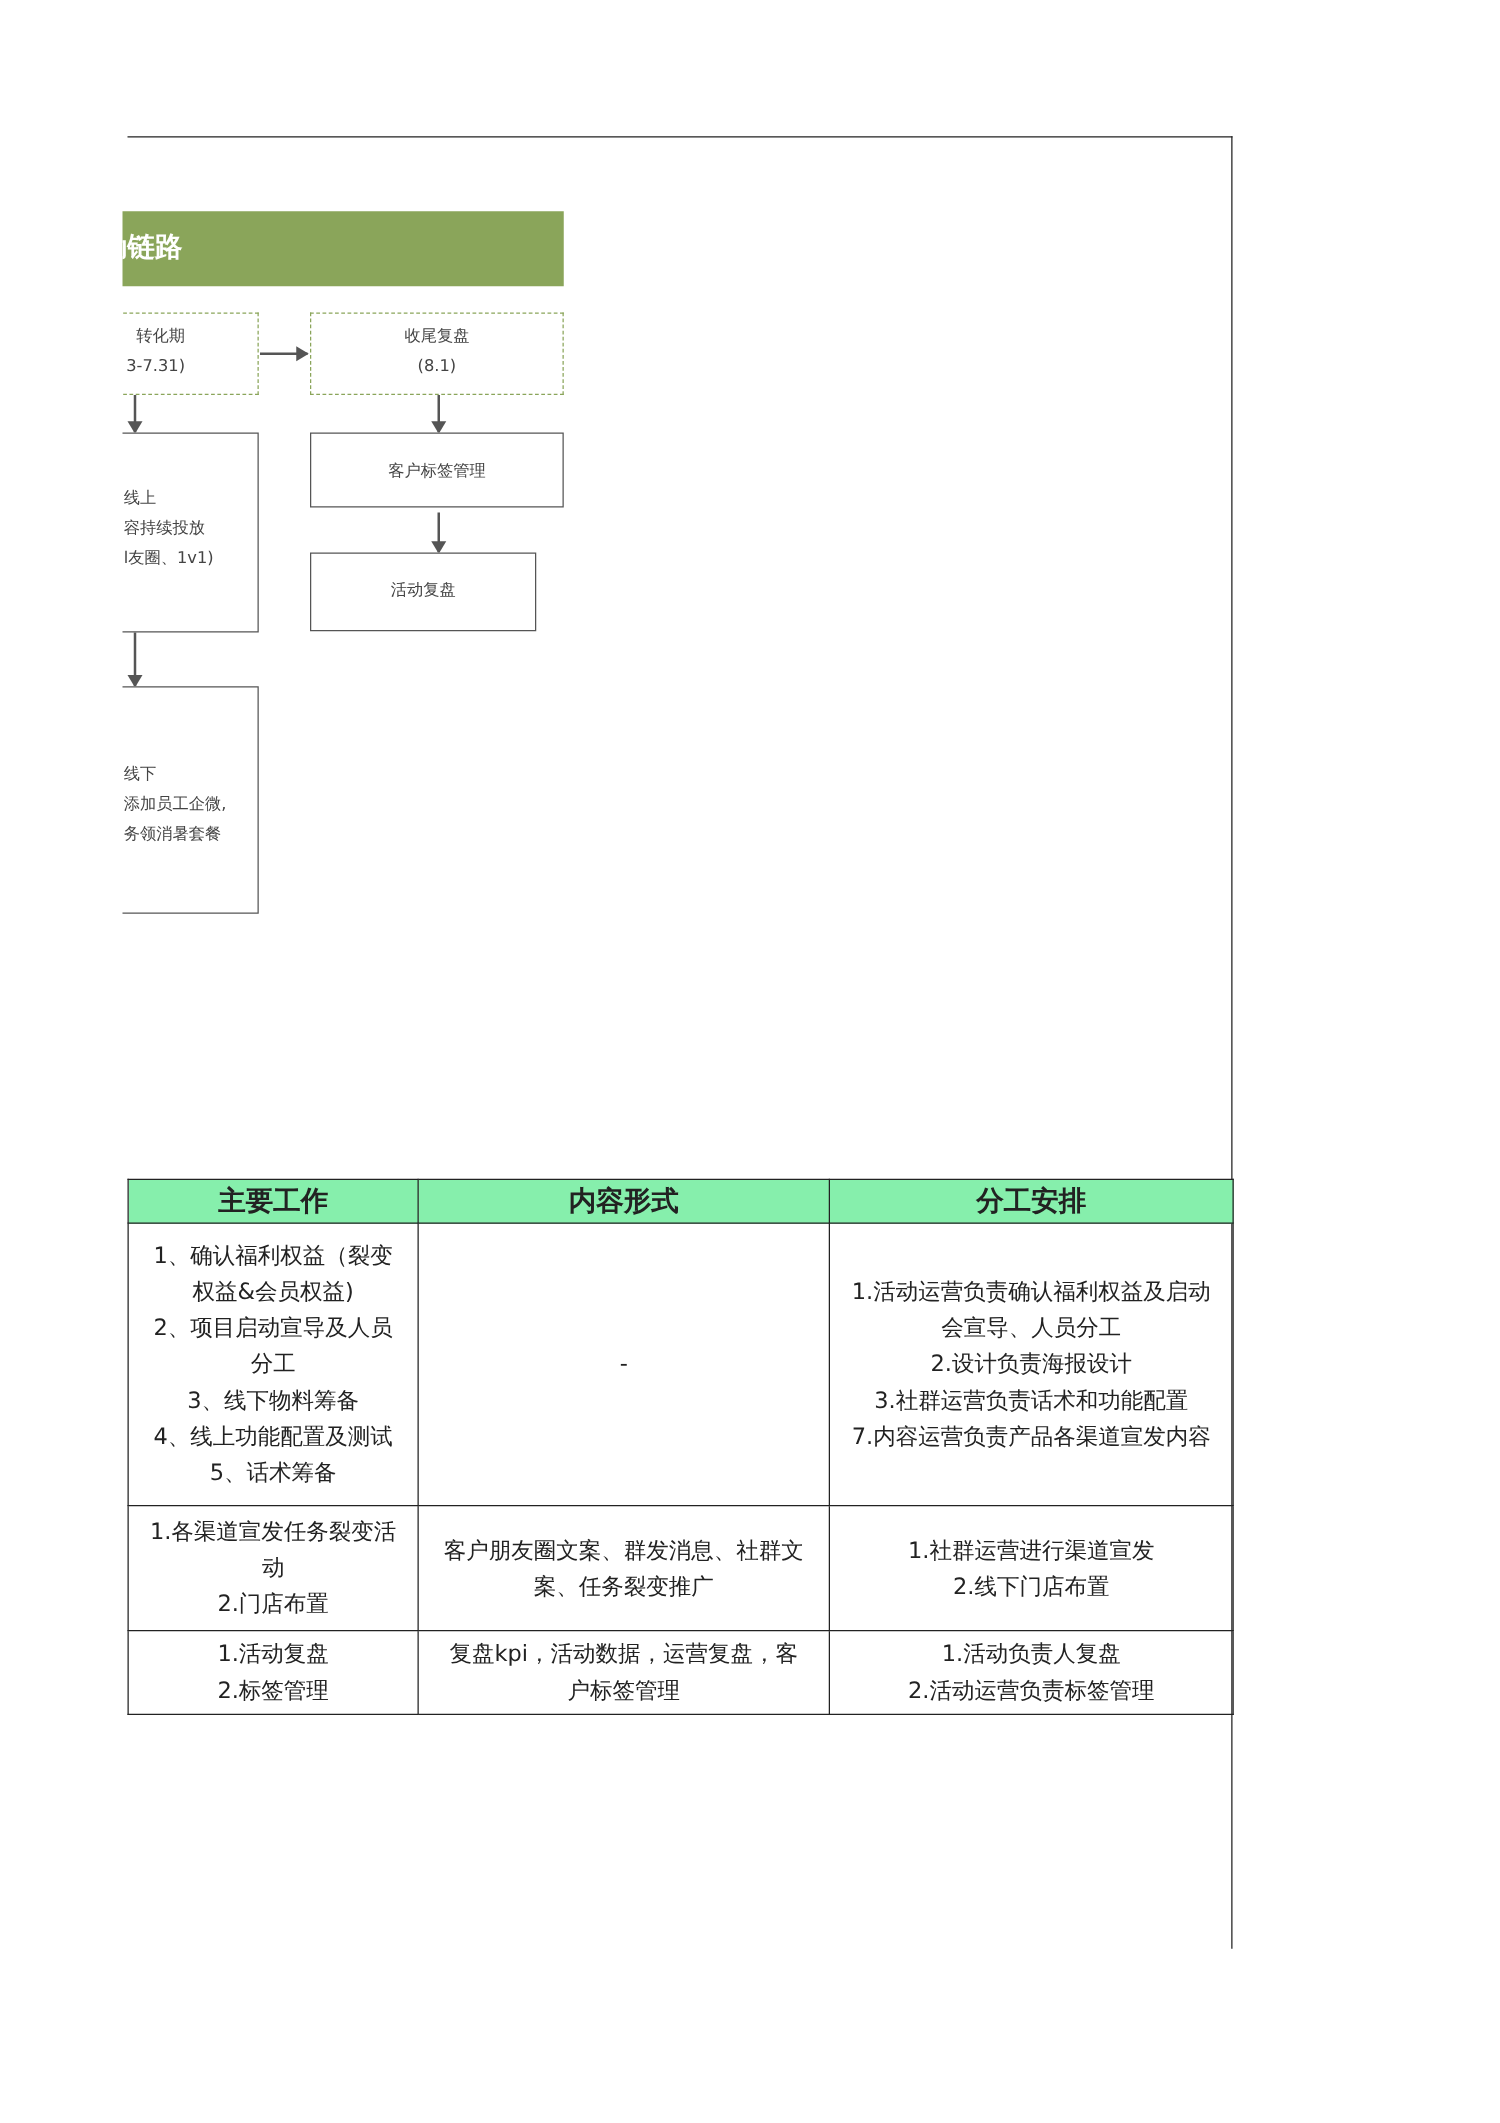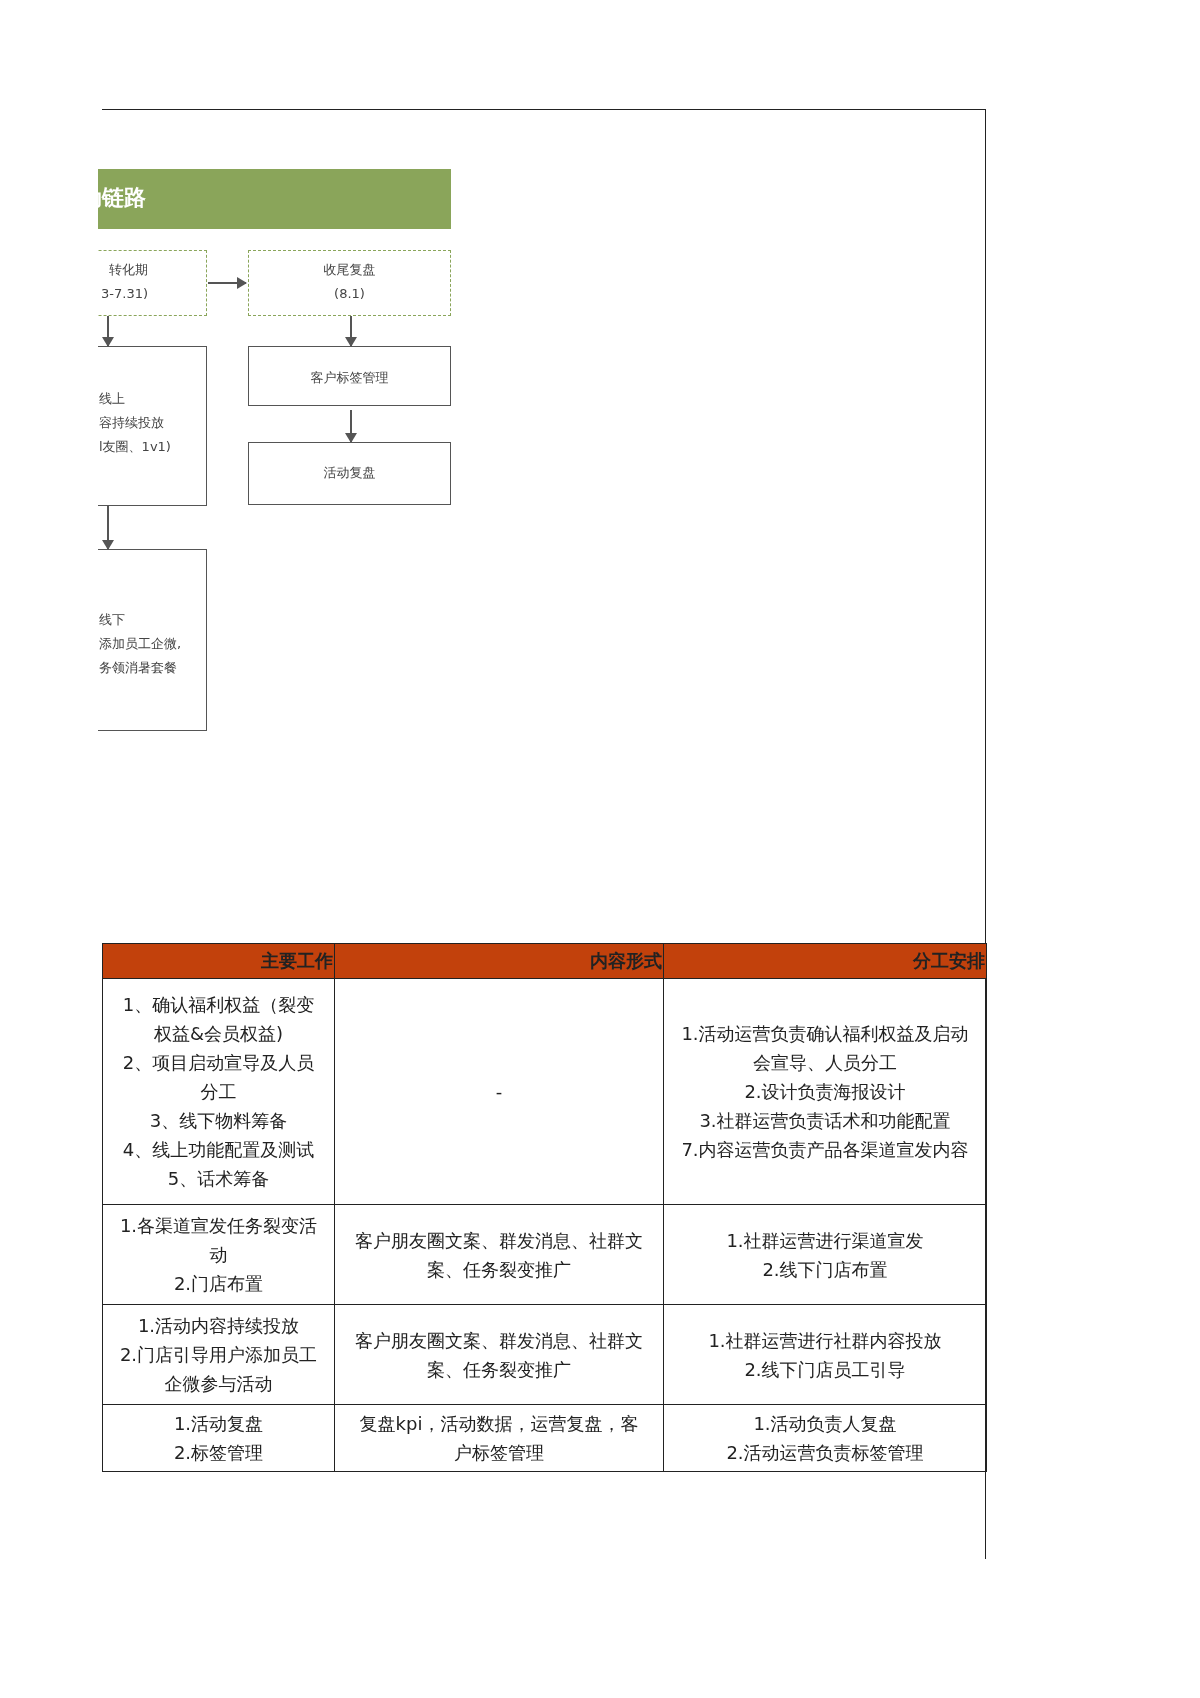--- a/index.html
+++ b/index.html
@@ -15,28 +15,28 @@
   .dashed { border: 1.5px dashed #8aa55a; }
   .solid { border: 1.5px solid #555; }
   .box .line { display: block; line-height: 24px; white-space: nowrap; }
   .phase-left { left: -120px; top: 100px; width: 229px; height: 66px; padding-top: 7px; }
   .phase-left .line { text-align: right; padding-right: 58px; }
   .phase-right { left: 150px; top: 100px; width: 203px; height: 66px; padding-top: 7px; }
   .online-box { left: -120px; top: 196px; width: 229px; height: 160px; padding-top: 40px; }
   .online-box .line, .offline-box .line { text-align: left; padding-left: 120px; }
   .offline-box { left: -120px; top: 399px; width: 229px; height: 182px; padding-top: 58px; }
   .tag-box { left: 150px; top: 196px; width: 203px; height: 60px; padding-top: 19px; }
-  .review-box { left: 150px; top: 292px; width: 203px; height: 63px; padding-top: 18px; }
+  .review-box { left: 150px; top: 292px; width: 181px; height: 63px; padding-top: 18px; }
   .arrow-v { position: absolute; width: 1.5px; background: #555; }
   .arrow-v::after { content: ""; position: absolute; left: -5px; bottom: -1px; border-left: 6px solid transparent; border-right: 6px solid transparent; border-top: 10px solid #555; }
   .arrow-h { position: absolute; height: 1.5px; background: #555; }
   .arrow-h::after { content: ""; position: absolute; right: -1px; top: -5px; border-top: 6px solid transparent; border-bottom: 6px solid transparent; border-left: 10px solid #555; }
   table.work { position: absolute; left: 102px; top: 943px; width: 884px; border-collapse: collapse; table-layout: fixed; font-size: 18px; }
   table.work th, table.work td { border: 1.5px solid #222; vertical-align: middle; }
-  table.work th { background: #c2410c; height: 32px; font-weight: bold; text-align: right; font-size: 18px; }
+  table.work th { background: #86efac; height: 32px; font-weight: bold; text-align: center; font-size: 22px; }
   table.work td { padding: 4px 5px; line-height: 29px; text-align: center; }
   table.work td.center { text-align: center; }
   .cell-line { display: block; }
 </style>
 </head>
 <body>
 
 <div class="page-frame"></div>
 
 <div class="clip">
@@ -123,35 +123,20 @@
       </td>
       <td>
         <span class="cell-line">客户朋友圈文案、群发消息、社群文</span>
         <span class="cell-line">案、任务裂变推广</span>
       </td>
       <td>
         <span class="cell-line">1.社群运营进行渠道宣发</span>
         <span class="cell-line">2.线下门店布置</span>
       </td>
     </tr>
-    <tr style="height:100px;">
-      <td>
-        <span class="cell-line">1.活动内容持续投放</span>
-        <span class="cell-line">2.门店引导用户添加员工</span>
-        <span class="cell-line">企微参与活动</span>
-      </td>
-      <td>
-        <span class="cell-line">客户朋友圈文案、群发消息、社群文</span>
-        <span class="cell-line">案、任务裂变推广</span>
-      </td>
-      <td>
-        <span class="cell-line">1.社群运营进行社群内容投放</span>
-        <span class="cell-line">2.线下门店员工引导</span>
-      </td>
-    </tr>
     <tr style="height:66px;">
       <td>
         <span class="cell-line">1.活动复盘</span>
         <span class="cell-line">2.标签管理</span>
       </td>
       <td>
         <span class="cell-line">复盘kpi，活动数据，运营复盘，客</span>
         <span class="cell-line">户标签管理</span>
       </td>
       <td>

